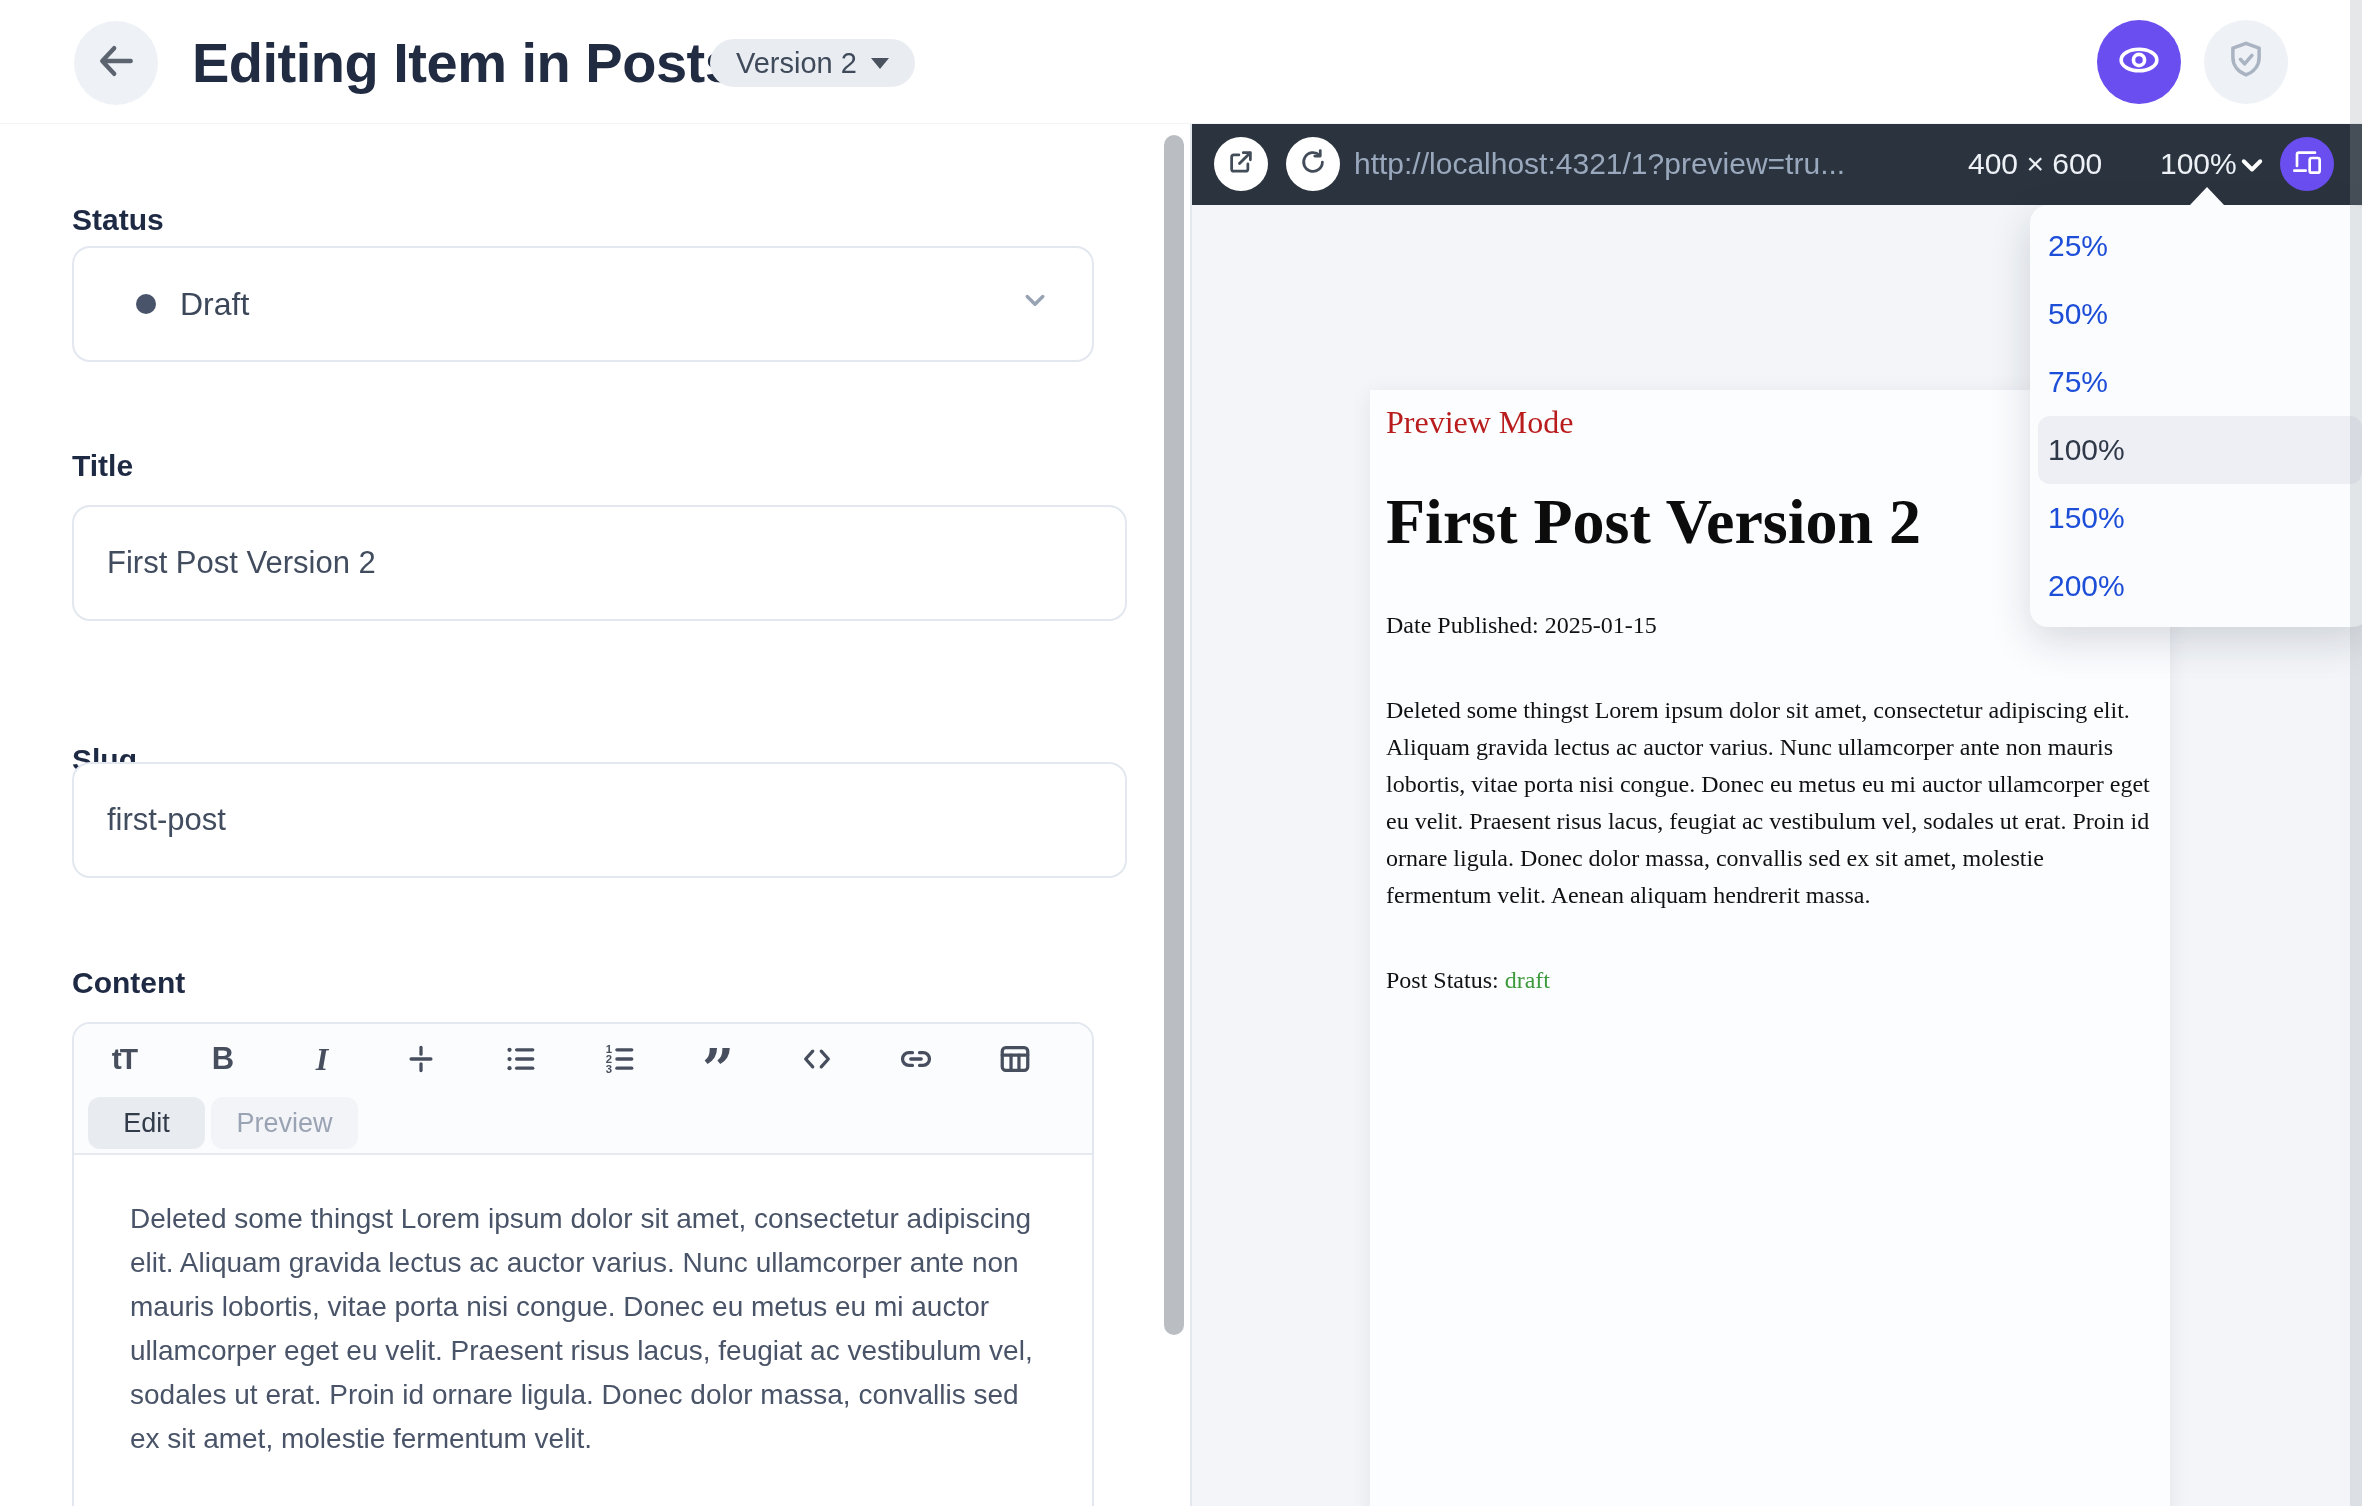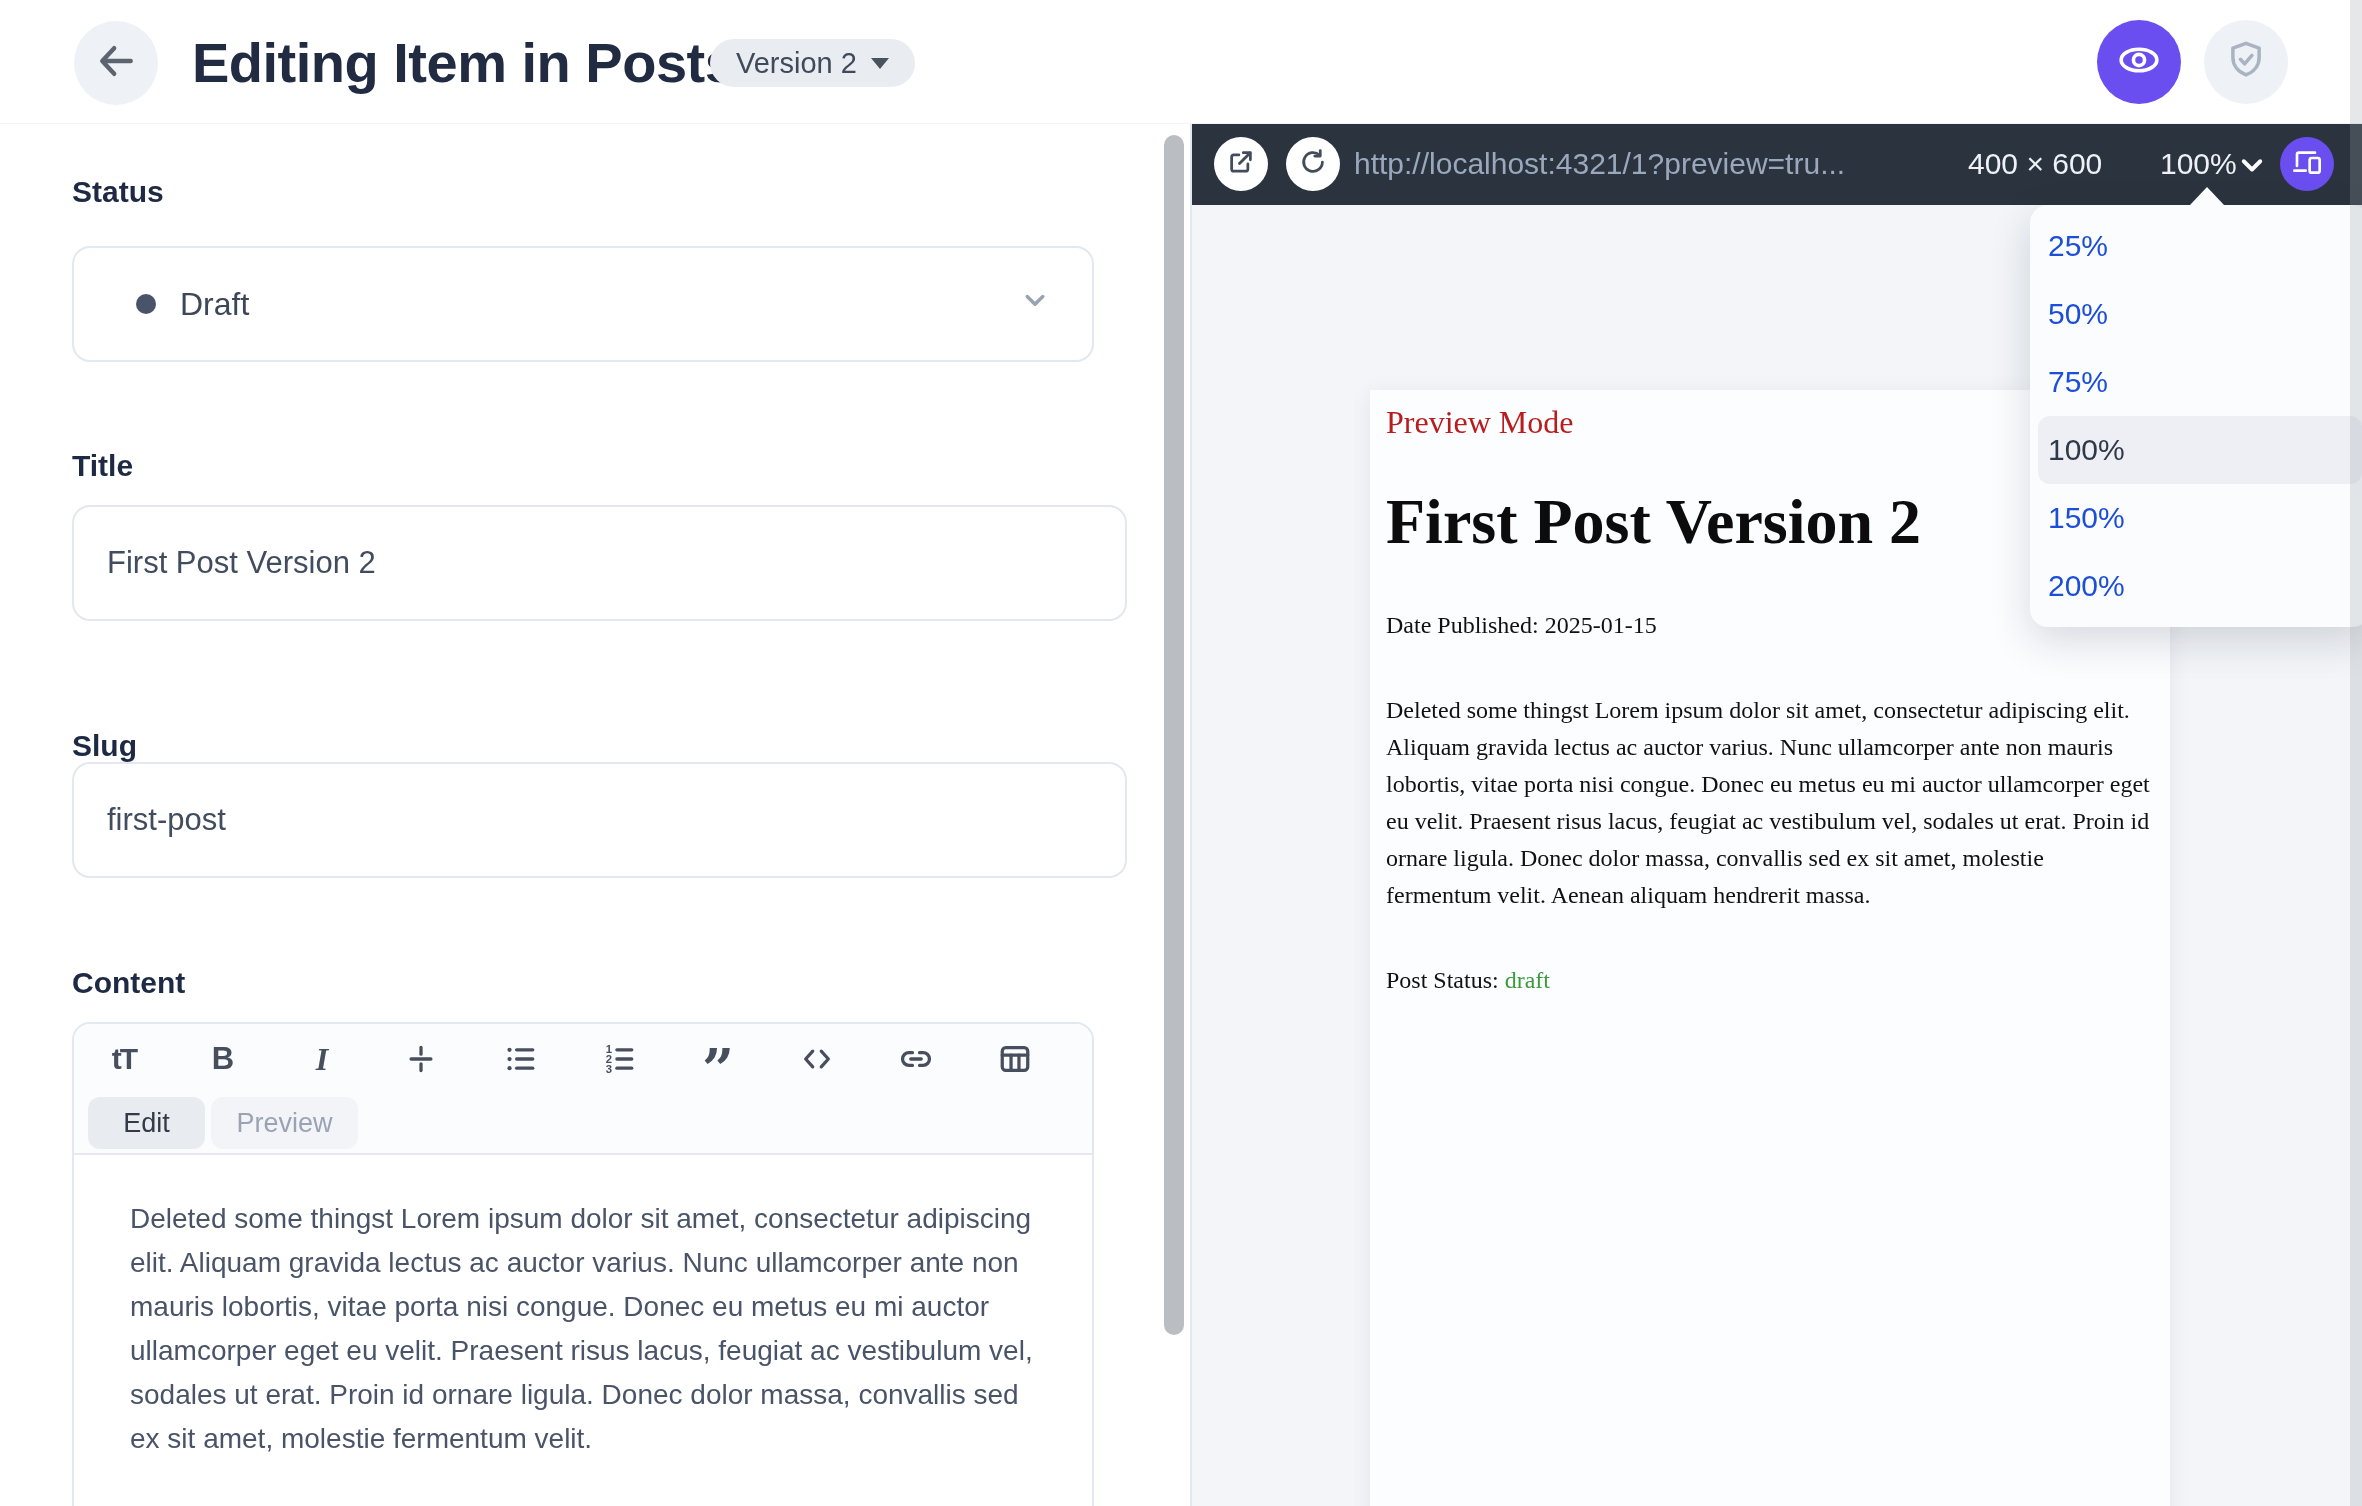--- a/index.html
+++ b/index.html
@@ -110,35 +110,35 @@
       <svg width="42" height="42" viewBox="0 0 24 24" fill="none" stroke="#a9b3c2" stroke-width="2" stroke-linecap="round" stroke-linejoin="round">
           <path d="M12 2.5l7.5 2.7v5.3c0 4.8-3.2 8.4-7.5 10-4.3-1.6-7.5-5.2-7.5-10V5.2z"></path>
           <polyline points="8.8 11.6 11.2 14.2 15.4 9.4"></polyline>
         </svg>
     </span>
   </div>
 </div>
 
 <div class="abs" id="left-panel">
 
-  <div class="abs field-label" style="top:52px">Status</div>
+  <div class="abs field-label" style="top:80px">Status</div>
   <div class="abs input-box" id="status-box" style="top:123px">
     <span id="status-dot"></span>
     <span id="status-value">Draft</span>
     <span id="status-chevron">
       <svg width="34" height="34" viewBox="0 0 24 24" fill="none" stroke="#97a2b2" stroke-width="2.4" stroke-linecap="round" stroke-linejoin="round">
           <polyline points="6.5 9.5 12 15 17.5 9.5"></polyline>
         </svg>
     </span>
   </div>
 
   <div class="abs field-label" style="top:326px">Title</div>
   <div class="abs input-box text" style="top:382px">First Post Version 2</div>
 
-  <div class="abs field-label" style="top:606px">Slug</div>
+  <div class="abs field-label" style="top:620px">Slug</div>
   <div class="abs input-box text" style="top:639px">first-post</div>
 
   <div class="abs field-label" style="top:843px">Content</div>
 
   <div class="abs" id="editor-box">
     <div id="editor-head">
       <div id="editor-icons">
         <span class="ticon">
             <span class="tT">tT</span>
           </span>

